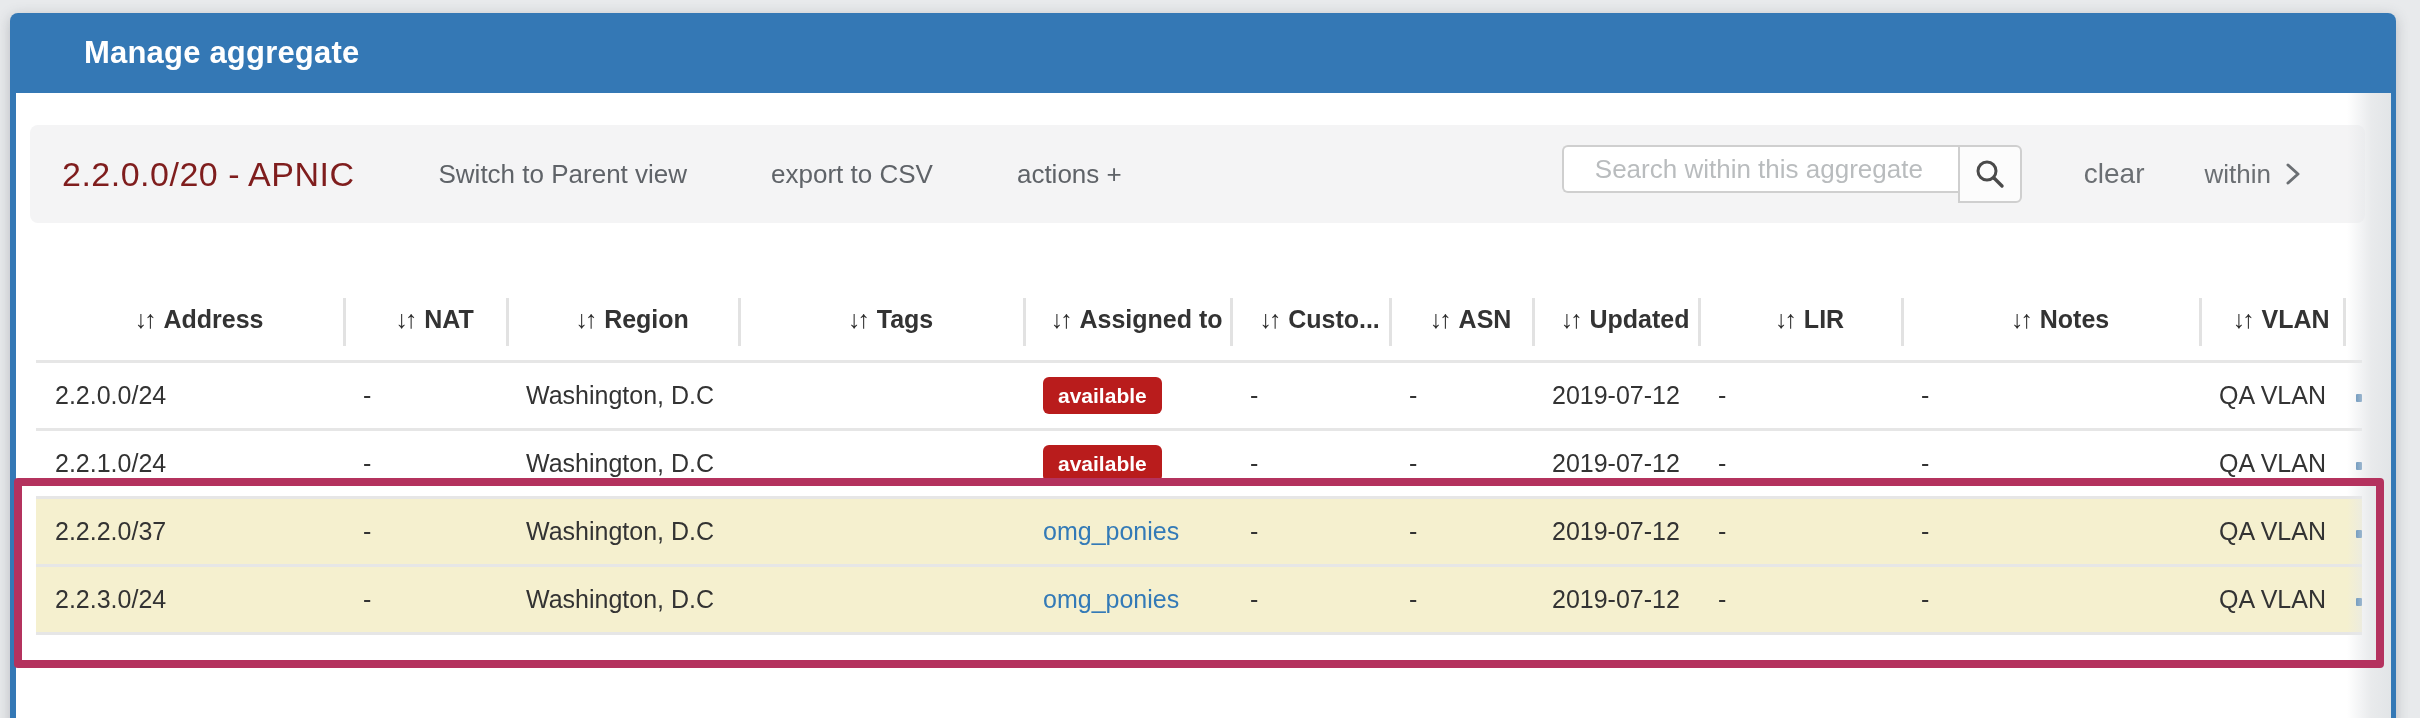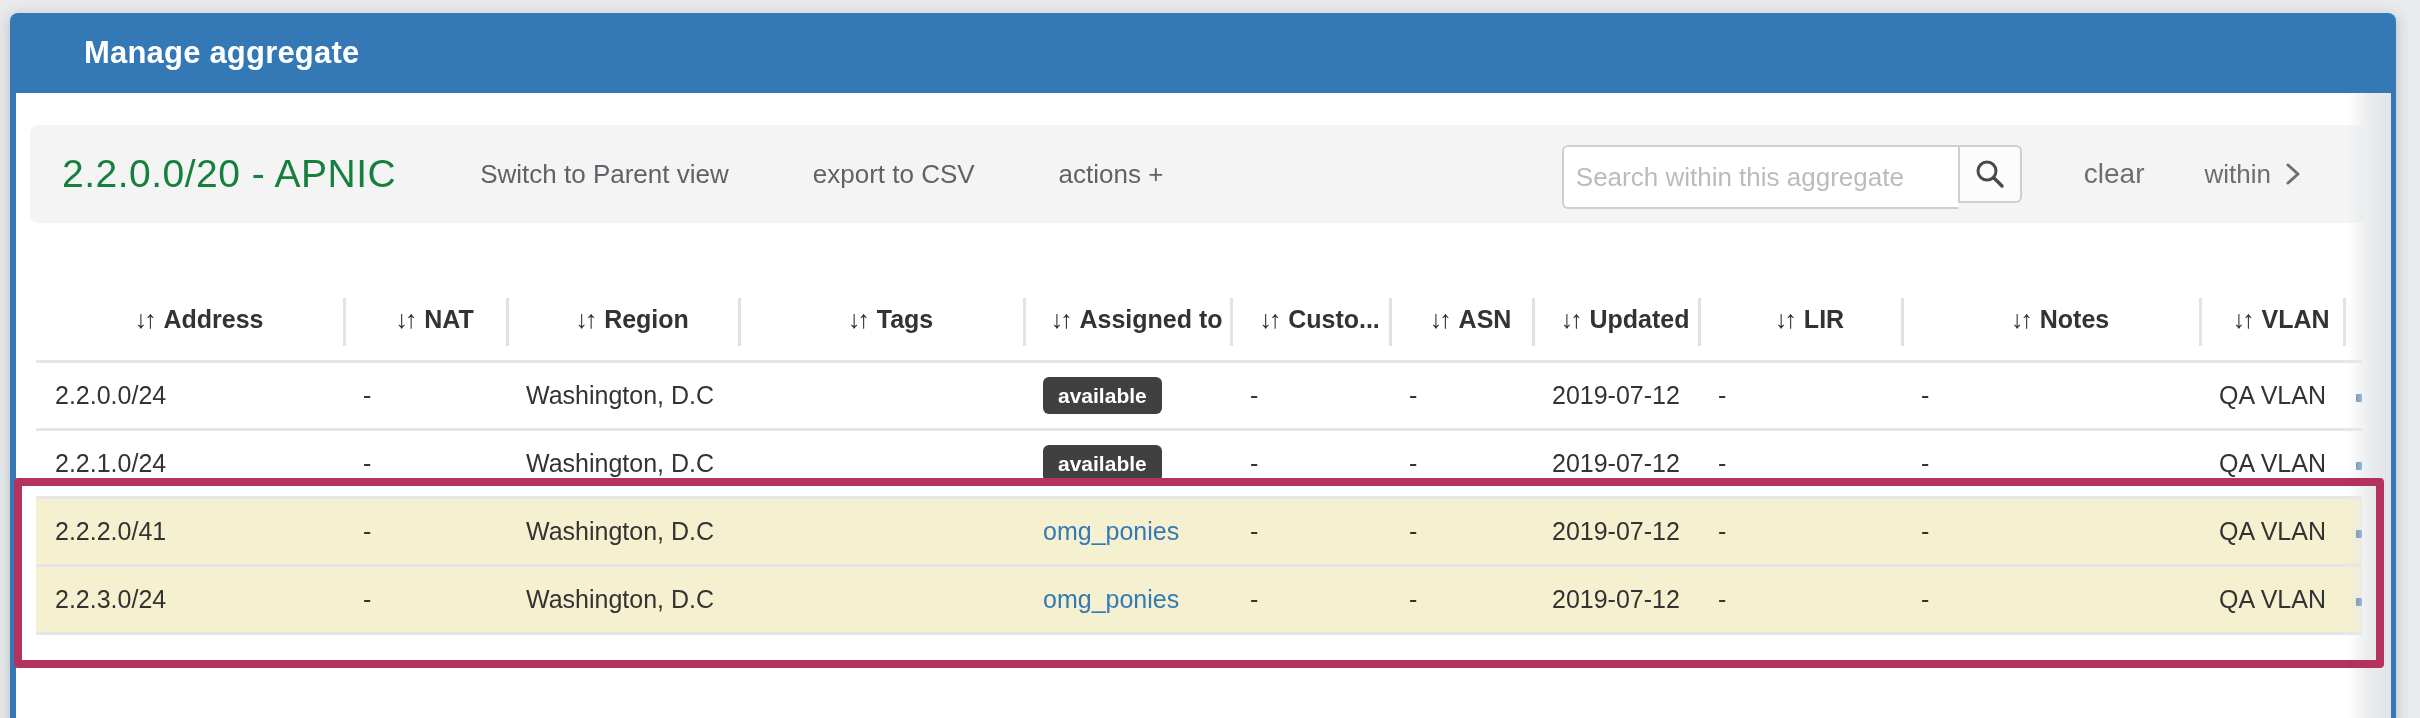--- a/index.html
+++ b/index.html
@@ -27,27 +27,27 @@
     background:#ffffff;overflow:hidden;
   }
 
   
   .toolbar{
     position:absolute;left:14px;top:32px;width:2335px;height:98px;
     background:#f4f4f5;border-radius:8px;
     display:flex;align-items:center;box-sizing:border-box;
     padding:0 40px 0 32px;
   }
-  .agg-label{font-size:39px;color:#15803d;letter-spacing:.5px;white-space:nowrap;}
+  .agg-label{font-size:34px;color:#7f1d1d;letter-spacing:.5px;white-space:nowrap;}
   .tb-link{font-size:26px;color:#5f6368;margin-left:84px;white-space:nowrap;cursor:pointer;}
   .search-group{display:flex;align-items:stretch;height:58px;margin-left:auto;}
   .search-input{
-    width:396px;height:64px;box-sizing:border-box;
+    width:396px;height:48px;box-sizing:border-box;
     border:2px solid #cfcfcf;border-right:none;border-radius:6px 0 0 6px;
-    background:#ffffff;padding:0 12px;font-size:26px;color:#555;outline:none;
+    background:#ffffff;padding:0 31px;font-size:26px;color:#555;outline:none;
     font-family:"Liberation Sans","DejaVu Sans",sans-serif;
   }
   .search-input::placeholder{color:#b9bcbe;}
   .search-btn{
     width:64px;height:58px;box-sizing:border-box;
     border:2px solid #cfcfcf;border-radius:0 6px 6px 0;background:#fcfcfc;
     display:flex;align-items:center;justify-content:center;cursor:pointer;padding:0;
   }
   .clear-link{font-size:28px;color:#6b6f73;margin-left:62px;cursor:pointer;}
   .filter-link{font-size:26px;color:#6b6f73;margin-left:60px;cursor:pointer;display:flex;align-items:center;gap:14px;margin-right:24px;}
@@ -67,21 +67,21 @@
     content:"";position:absolute;left:0;bottom:14px;width:3px;height:48px;background:#e2e2e2;
   }
   .sort{letter-spacing:-3px;margin-right:10px;color:#2e2e2e;}
   tbody td{
     height:68px;padding:0 0 0 20px;font-size:25px;color:#333;vertical-align:middle;
     border-top:3px solid #e6e6e6;white-space:nowrap;overflow:hidden;box-sizing:border-box;
   }
   tbody td.first{padding-left:19px;}
   tr.hl td{background:#f5f0cf;}
   .badge{
-    display:inline-block;background:#404040;color:#fff;font-size:21px;font-weight:bold;
+    display:inline-block;background:#b91c1c;color:#fff;font-size:21px;font-weight:bold;
     padding:8px 15px;border-radius:6px;line-height:1;
   }
   .cell-link{color:#337ab7;text-decoration:none;font-size:25px;cursor:pointer;}
   td.filler{position:relative;padding:0;}
   .clip-dot{position:absolute;top:31px;left:13px;width:6px;height:8px;background:#3d77ab;border-radius:1px;}
 
   
   .right-fade{
     position:absolute;top:0;right:0;width:44px;height:680px;z-index:3;pointer-events:none;
     background:linear-gradient(to right, rgba(236,238,240,0) 0%, rgba(230,232,234,.9) 55%, #e2e5e7 100%);
@@ -190,21 +190,21 @@
                 <td>-</td>
                 <td>2019-07-12</td>
                 <td>-</td>
                 <td>-</td>
                 <td>QA VLAN</td>
                 <td class="filler">
                   <span class="clip-dot"></span>
                 </td>
               </tr>
               <tr class="hl">
-                <td class="first">2.2.2.0/41</td>
+                <td class="first">2.2.2.0/37</td>
                 <td>-</td>
                 <td>Washington, D.C</td>
                 <td></td>
                 <td><a class="cell-link" href="#">omg_ponies</a></td>
                 <td>-</td>
                 <td>-</td>
                 <td>2019-07-12</td>
                 <td>-</td>
                 <td>-</td>
                 <td>QA VLAN</td>

